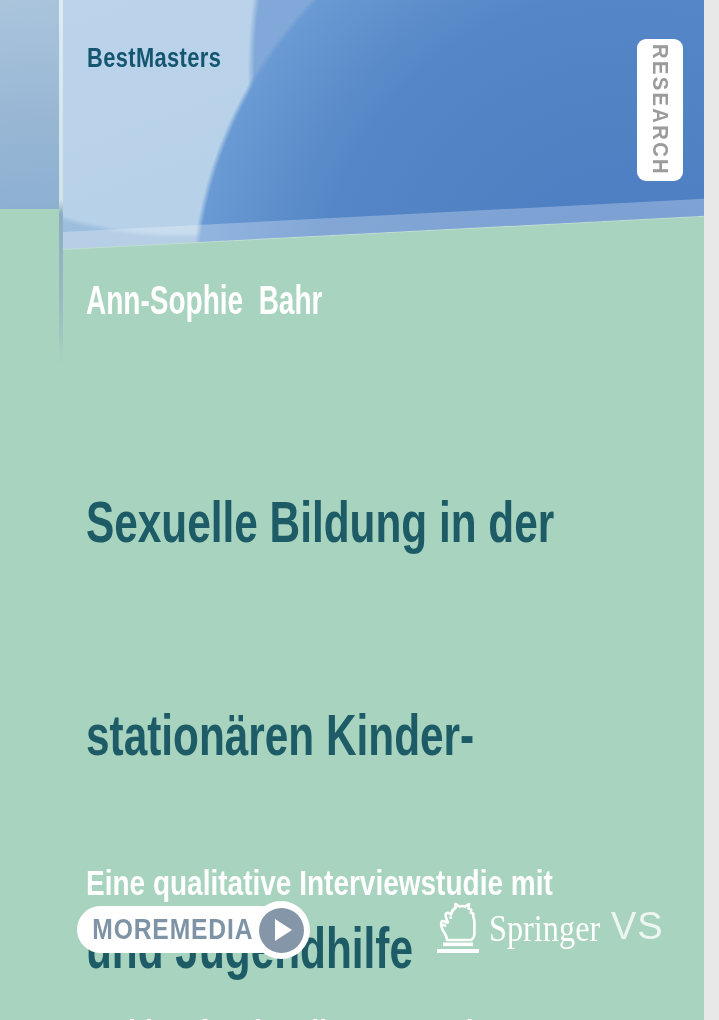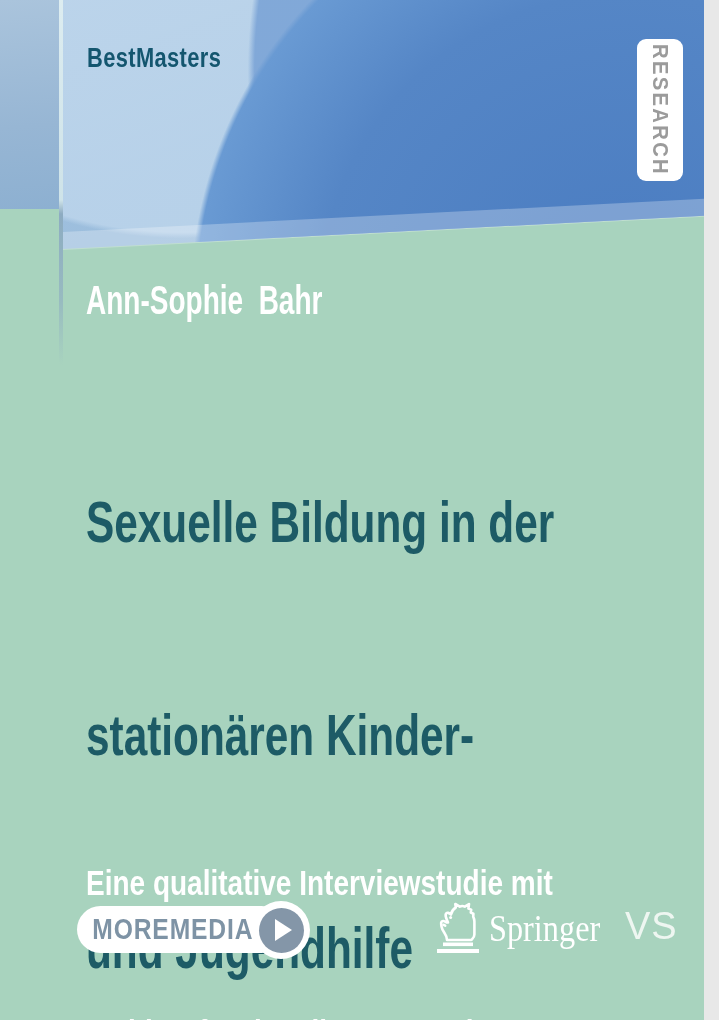--- a/index.html
+++ b/index.html
@@ -108,21 +108,21 @@
   
   .sp-horse{position:absolute;left:433px;top:901px;}
   .sp-name{
     position:absolute;left:489px;top:906px;
     font-family:"Liberation Serif",serif;
     font-size:38px;color:#ffffff;
     transform:scaleX(.85);transform-origin:left top;
   }
   .sp-imprint{
     position:absolute;left:611px;top:905px;
-    font-size:38px;font-weight:normal;color:#eef6f1;letter-spacing:1px;margin-left:14px;
+    font-size:38px;font-weight:normal;color:#eef6f1;letter-spacing:1px;
   }
 </style>
 </head>
 <body>
 
 <div class="cover">
 
   <div class="blue-strip"></div>
   <div class="blue-main"></div>
   <div class="light-band"></div>

